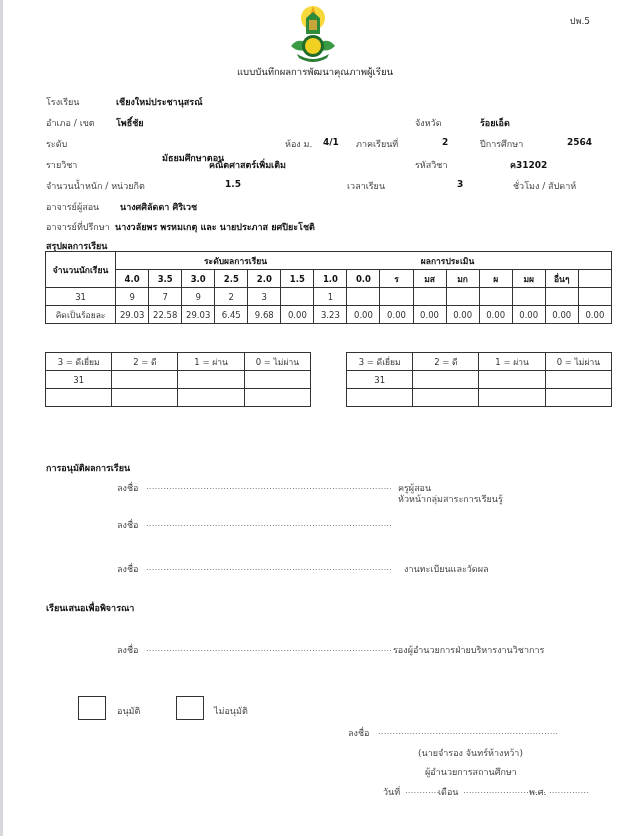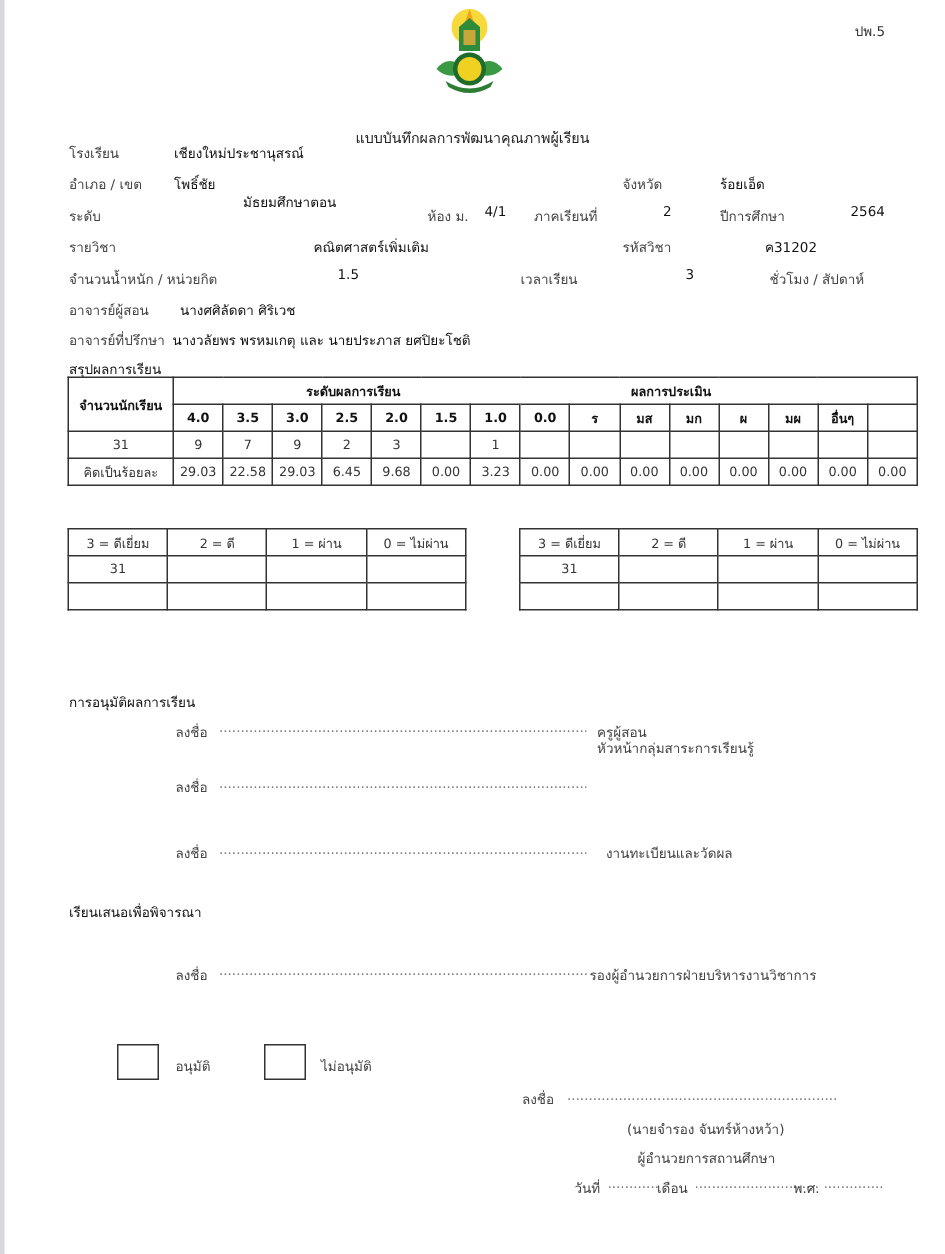--- a/index.html
+++ b/index.html
@@ -1,22 +1,22 @@
 <!DOCTYPE html>
 <html><head>
 <meta charset="utf-8">
 <style>
   html, body { margin:0; padding:0; }
   body { width:630px; height:836px; background:#ffffff; position:relative; overflow:hidden;
          font-family:"DejaVu Sans", sans-serif; color:#222; font-size:9px; }
   .edge { position:absolute; left:0; top:0; width:3px; height:836px; background:#d8d8dc; }
   .abs { position:absolute; white-space:nowrap; }
-  .b { font-weight:normal; color:#111; }
+  .b { font-weight:bold; color:#111; }
   .lbl { color:#444; }
-  .title { left:0; width:630px; top:84px; text-align:center; font-size:9.5px; color:#222; }
+  .title { left:0; width:630px; top:64px; text-align:center; font-size:9.5px; color:#222; }
   .doc-code { right:40px; top:14px; font-size:9px; color:#333;margin-left:16px; }
   .logo { position:absolute; left:283px; top:4px; width:60px; height:60px; }
 
   table.grid { position:absolute; border-collapse:collapse; font-size:8.5px; }
   table.grid td { border:1px solid #333; text-align:center; padding:0; height:17px; color:#333; }
   table.grid td.hb { font-weight:bold; color:#111; }
 
   .main-tbl { left:45px; top:251px; width:567px; }
   .main-tbl td.first { width:69px; }
   .main-tbl td.c { width:32px; }
@@ -51,21 +51,21 @@
 
 <div class="abs lbl" style="left:46px;top:95px">โรงเรียน</div>
 <div class="abs b" style="left:116px;top:95px">เชียงใหม่ประชานุสรณ์</div>
 
 <div class="abs lbl" style="left:46px;top:116px">อำเภอ / เขต</div>
 <div class="abs b" style="left:116px;top:116px">โพธิ์ชัย</div>
 <div class="abs lbl" style="left:415px;top:116px">จังหวัด</div>
 <div class="abs b" style="left:480px;top:116px">ร้อยเอ็ด</div>
 
 <div class="abs lbl" style="left:46px;top:137px">ระดับ</div>
-<div class="abs b" style="left:162px;top:128px">มัธยมศึกษาตอน</div>
+<div class="abs b" style="left:162px;top:151px">มัธยมศึกษาตอน</div>
 <div class="abs lbl" style="left:285px;top:137px">ห้อง ม.</div>
 <div class="abs b" style="left:323px;top:137px">4/1</div>
 <div class="abs lbl" style="left:356px;top:137px">ภาคเรียนที่</div>
 <div class="abs b" style="left:442px;top:137px">2</div>
 <div class="abs lbl" style="left:480px;top:137px">ปีการศึกษา</div>
 <div class="abs b" style="left:567px;top:137px">2564</div>
 
 <div class="abs lbl" style="left:46px;top:158px">รายวิชา</div>
 <div class="abs b" style="left:209px;top:158px">คณิตศาสตร์เพิ่มเติม</div>
 <div class="abs lbl" style="left:415px;top:158px">รหัสวิชา</div>

